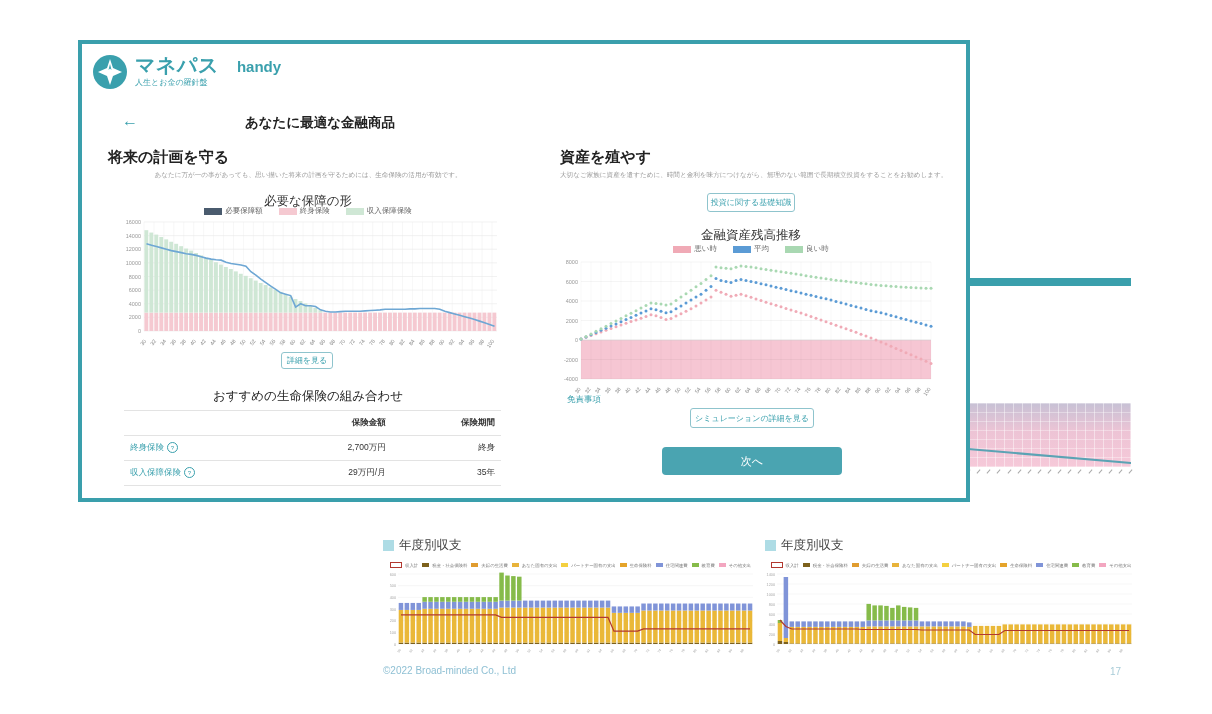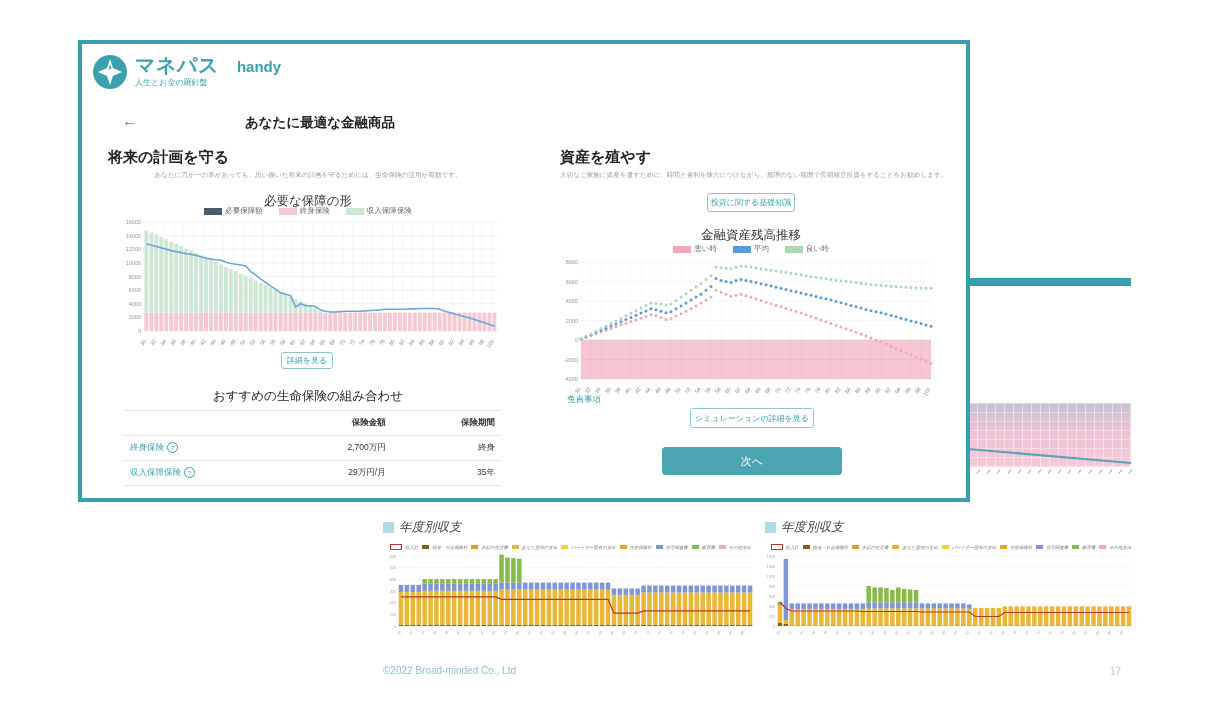--- a/index.html
+++ b/index.html
@@ -43,21 +43,21 @@
   
   .peek-bar{position:absolute;left:968px;top:278px;width:163px;height:8px;background:#3A9FAC;z-index:1;}
   .peek-chart{position:absolute;left:968px;top:403px;width:163px;height:64px;z-index:1;
       background:linear-gradient(180deg,#c7c1d5 0%,#edc4d5 45%,#f6c9d9 100%);}
   .peek-grid{position:absolute;inset:0;
       background:repeating-linear-gradient(90deg,rgba(255,255,255,.45) 0 1px,transparent 1px 9px),
                  repeating-linear-gradient(0deg,rgba(255,255,255,.35) 0 1px,transparent 1px 9px);}
   .peek-ticks{position:absolute;left:968px;top:469px;width:163px;height:8px;z-index:1;display:flex;justify-content:space-between;}
   .peek-ticks i{display:block;width:1px;height:5px;background:#aaa;transform:rotate(40deg);}
   
-  .mini{position:absolute;top:519px;z-index:0;font-style:italic;}
+  .mini{position:absolute;top:537px;z-index:0;}
   .mini-left{left:383px;width:375px;}
   .mini-right{left:765px;width:372px;}
   .mini-title{display:flex;align-items:center;gap:5px;font-size:12.5px;color:#444;}
   .mini-title .sq{width:11px;height:11px;background:#AEDCE5;}
   .lg-mini{display:flex;justify-content:center;gap:4px;margin-top:8px;font-size:4.4px;color:#777;align-items:center;white-space:nowrap;}
   .lg-mini .lg-sw{width:7px;height:4px;}
   .lg-mini .lg-sw.outline{width:10px;height:4px;background:#fff;}
   .footer{position:absolute;left:383px;top:665px;font-size:10px;color:#8FC0D4;}
   .page-num{position:absolute;left:1110px;top:666px;font-size:10px;color:#A8CCD8;}
   svg text{font-family:"Liberation Sans","DejaVu Sans",sans-serif;}

